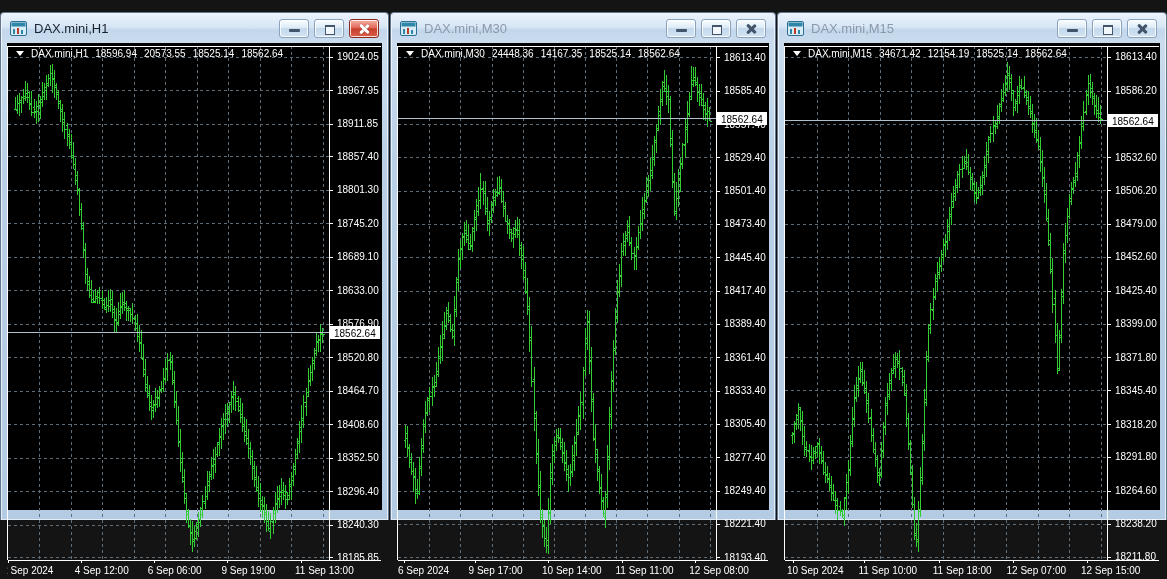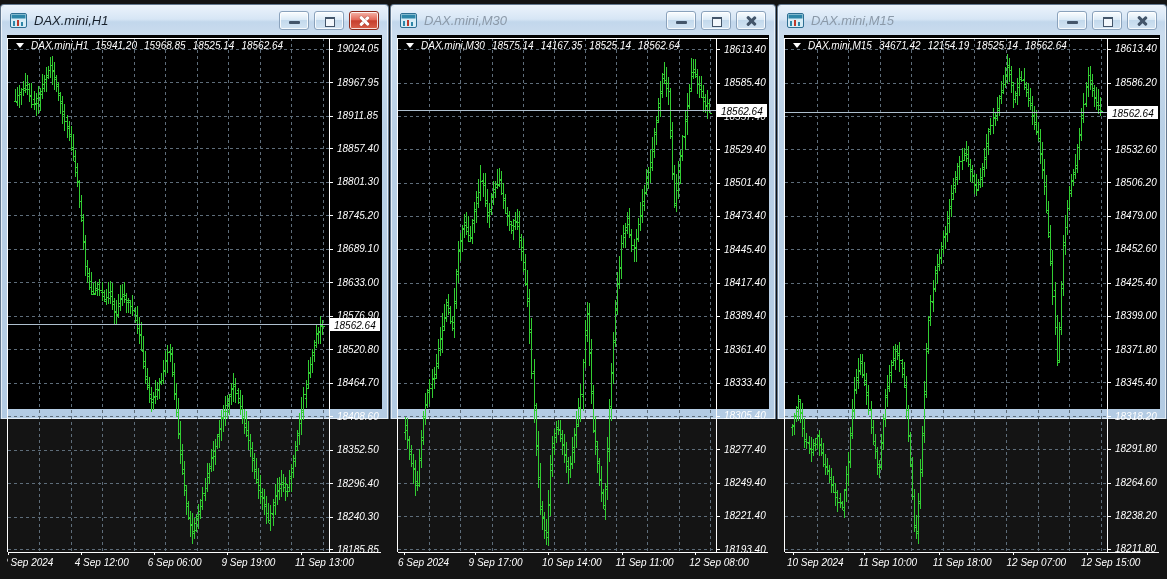--- a/index.html
+++ b/index.html
@@ -1,22 +1,22 @@
 <!DOCTYPE html>
 <html><head>
 <meta charset="utf-8">
 <style>
   html,body{margin:0;padding:0;background:#141414;width:1167px;height:579px;overflow:hidden;
     font-family:"Liberation Sans",sans-serif;}
   .stage{position:relative;width:1167px;height:579px;}
 
   
-  .window{position:absolute;top:4px;height:415px;background:linear-gradient(#cfe0f0,#b9d0e6 30%,#b3cbe3);
+  .window{position:absolute;top:12px;height:508px;background:linear-gradient(#cfe0f0,#b9d0e6 30%,#b3cbe3);
     border:1px solid #63788f;border-bottom:none;border-radius:4px 4px 0 0;
-    box-shadow:inset 0 0 0 1px rgba(255,255,255,.65);box-sizing:border-box;font-style:italic;}
+    box-shadow:inset 0 0 0 1px rgba(255,255,255,.65);box-sizing:border-box;}
   .titlebar{position:absolute;top:1px;left:1px;right:1px;height:29px;border-radius:3px 3px 0 0;
     background:linear-gradient(#eaf2fb,#d7e6f5 45%,#c2d7ec 55%,#cbdcee);
     display:flex;align-items:center;padding:0 6px;box-sizing:border-box;}
   .app-icon{width:17px;height:15px;margin:0 7px 0 2px;flex:none;display:block;}
   .title{font-size:13px;color:#17202b;white-space:nowrap;flex:1 1 auto;}
   .window.inactive .title{color:#8b99a8;}
   .controls{display:flex;gap:5px;flex:none;margin-right:2px;}
   .wbtn{position:relative;width:30px;height:19px;border:1px solid #8aa2bc;border-radius:3px;
     background:linear-gradient(#fbfdff,#dcebf7 45%,#c3d9ec 50%,#d3e4f3);padding:0;cursor:default;
     box-shadow:inset 0 0 0 1px rgba(255,255,255,.8);}
@@ -602,22 +602,22 @@
             </g>
             <g>
               <rect x="323" y="283" width="50" height="13" fill="#FFFFFF"></rect>
               <text x="327" y="293.5" fill="#000000" font-size="10" font-family="&quot;Liberation Sans&quot;,sans-serif">18562.64</text>
             </g>
           </svg>
         </div>
       <div class="ohlc-header">
         <span class="dd-tri"></span>
         <span>DAX.mini,H1</span>
-        <span>15941.20</span>
-        <span>15968.85</span>
+        <span>18596.94</span>
+        <span>20573.55</span>
         <span>18525.14</span>
         <span>18562.64</span>
       </div>
     </div>
   </div>
 
   <div class="window inactive" style="left:390px;width:386px">
     <div class="titlebar">
       <svg class="app-icon" viewBox="0 0 17 15">
         <rect x="0.5" y="0.5" width="16" height="14" rx="1.5" fill="#d6ecf6" stroke="#2e6f93"></rect>
@@ -1177,21 +1177,21 @@
             </g>
             <g>
               <rect x="320" y="69" width="50" height="13" fill="#FFFFFF"></rect>
               <text x="324" y="79.5" fill="#000000" font-size="10" font-family="&quot;Liberation Sans&quot;,sans-serif">18562.64</text>
             </g>
           </svg>
         </div>
       <div class="ohlc-header">
         <span class="dd-tri"></span>
         <span>DAX.mini,M30</span>
-        <span>18575.14</span>
+        <span>24448.36</span>
         <span>14167.35</span>
         <span>18525.14</span>
         <span>18562.64</span>
       </div>
     </div>
   </div>
 
   <div class="window inactive" style="left:777px;width:390px">
     <div class="titlebar">
       <svg class="app-icon" viewBox="0 0 17 15">

